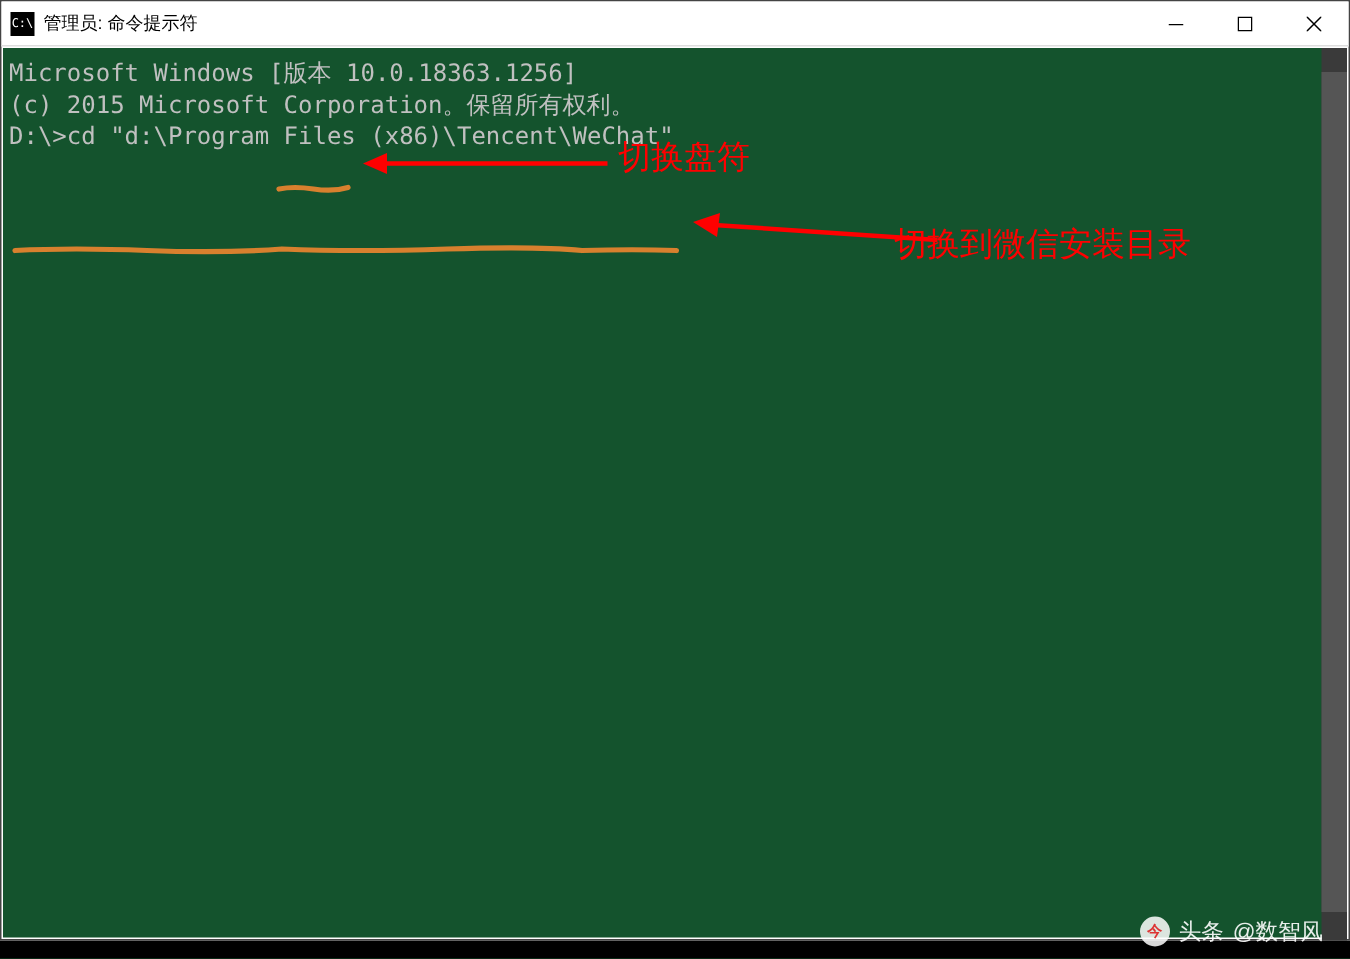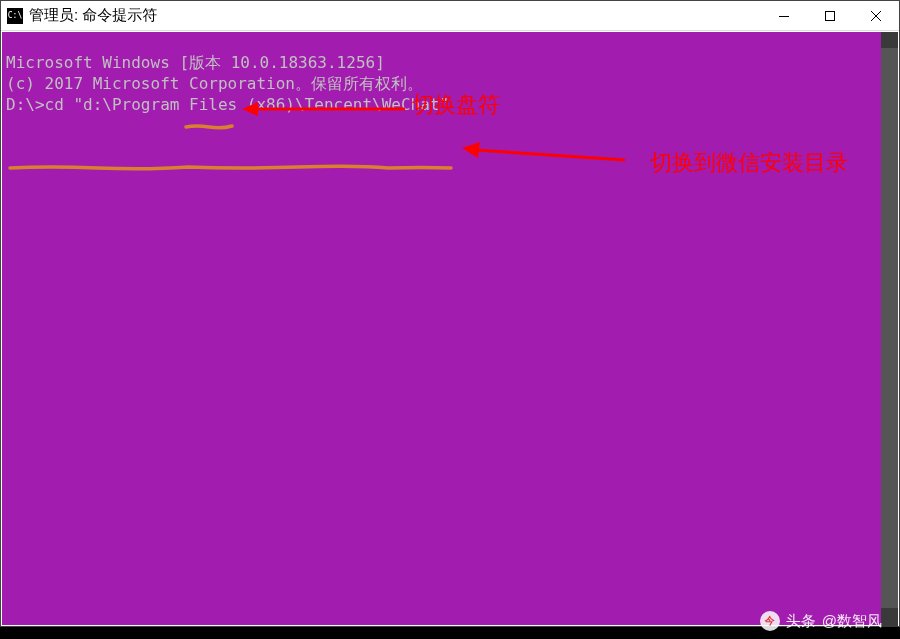--- a/index.html
+++ b/index.html
@@ -32,21 +32,21 @@
       background: #000;
       margin-right: 6px;
       display: flex;
       align-items: center;
       justify-content: center;
       font-size: 8px;
       color: #fff;
       font-family: monospace;
     }
     .title-text {
-      font-size: 15px;
+      font-size: 12px;
       color: #000;
       flex: 1;
     }
     .win-controls {
       display: flex;
       height: 100%;
     }
     .win-btn {
       width: 46px;
       height: 30px;
@@ -56,22 +56,22 @@
       font-size: 12px;
       color: #000;
       cursor: pointer;
     }
     .terminal {
       position: absolute;
       top: 31px;
       left: 1px;
       right: 1px;
       bottom: 1px;
-      background: #a21caf;
-      padding: 20px 4px;
+      background: #14532d;
+      padding: 6px 4px;
     }
     .term-line {
       font-family: "NSimSun", "SimSun", Consolas, monospace;
       font-size: 16px;
       line-height: 21px;
       color: #c0c0c0;
       white-space: pre;
     }
     .scrollbar {
       position: absolute;
@@ -151,21 +151,21 @@
       <div class="win-btn close">
         <svg width="10" height="10" viewBox="0 0 10 10">
             <path d="M0 0 L10 10 M10 0 L0 10" stroke="#000" stroke-width="1"></path>
           </svg>
       </div>
     </div>
   </div>
 
   <div class="terminal">
     <div class="term-line">Microsoft Windows [版本 10.0.18363.1256]</div>
-    <div class="term-line">(c) 2017 Microsoft Corporation。保留所有权利。</div>
+    <div class="term-line">(c) 2015 Microsoft Corporation。保留所有权利。</div>
     <div class="term-line"></div>
     <div class="term-line"></div>
     <div class="term-line">D:\&gt;cd "d:\Program Files (x86)\Tencent\WeChat"</div>
     <div class="term-line"></div>
   </div>
 
   <div class="scrollbar">
     <div class="scroll-thumb"></div>
   </div>
 </div>
@@ -191,19 +191,19 @@
 
 <div class="arrow" style="left:462px; top:142px;">
   <svg width="165" height="28" viewBox="0 0 165 28">
     <line x1="163" y1="18" x2="14" y2="8" stroke="#ff0000" stroke-width="3"></line>
     <polygon points="0,6 18,0 16,16" fill="#ff0000"></polygon>
   </svg>
 </div>
 
 <div class="annotation" style="left:412px; top:90px;">切换盘符</div>
 
-<div class="annotation" style="left:650px; top:148px;">切换到微信安装目录</div>
+<div class="annotation" style="left:596px; top:148px;">切换到微信安装目录</div>
 
 <div class="watermark">
   <div class="wm-icon">今</div>
   <span>头条</span>
   <span>@数智风</span>
 </div>
 
 </body></html>

